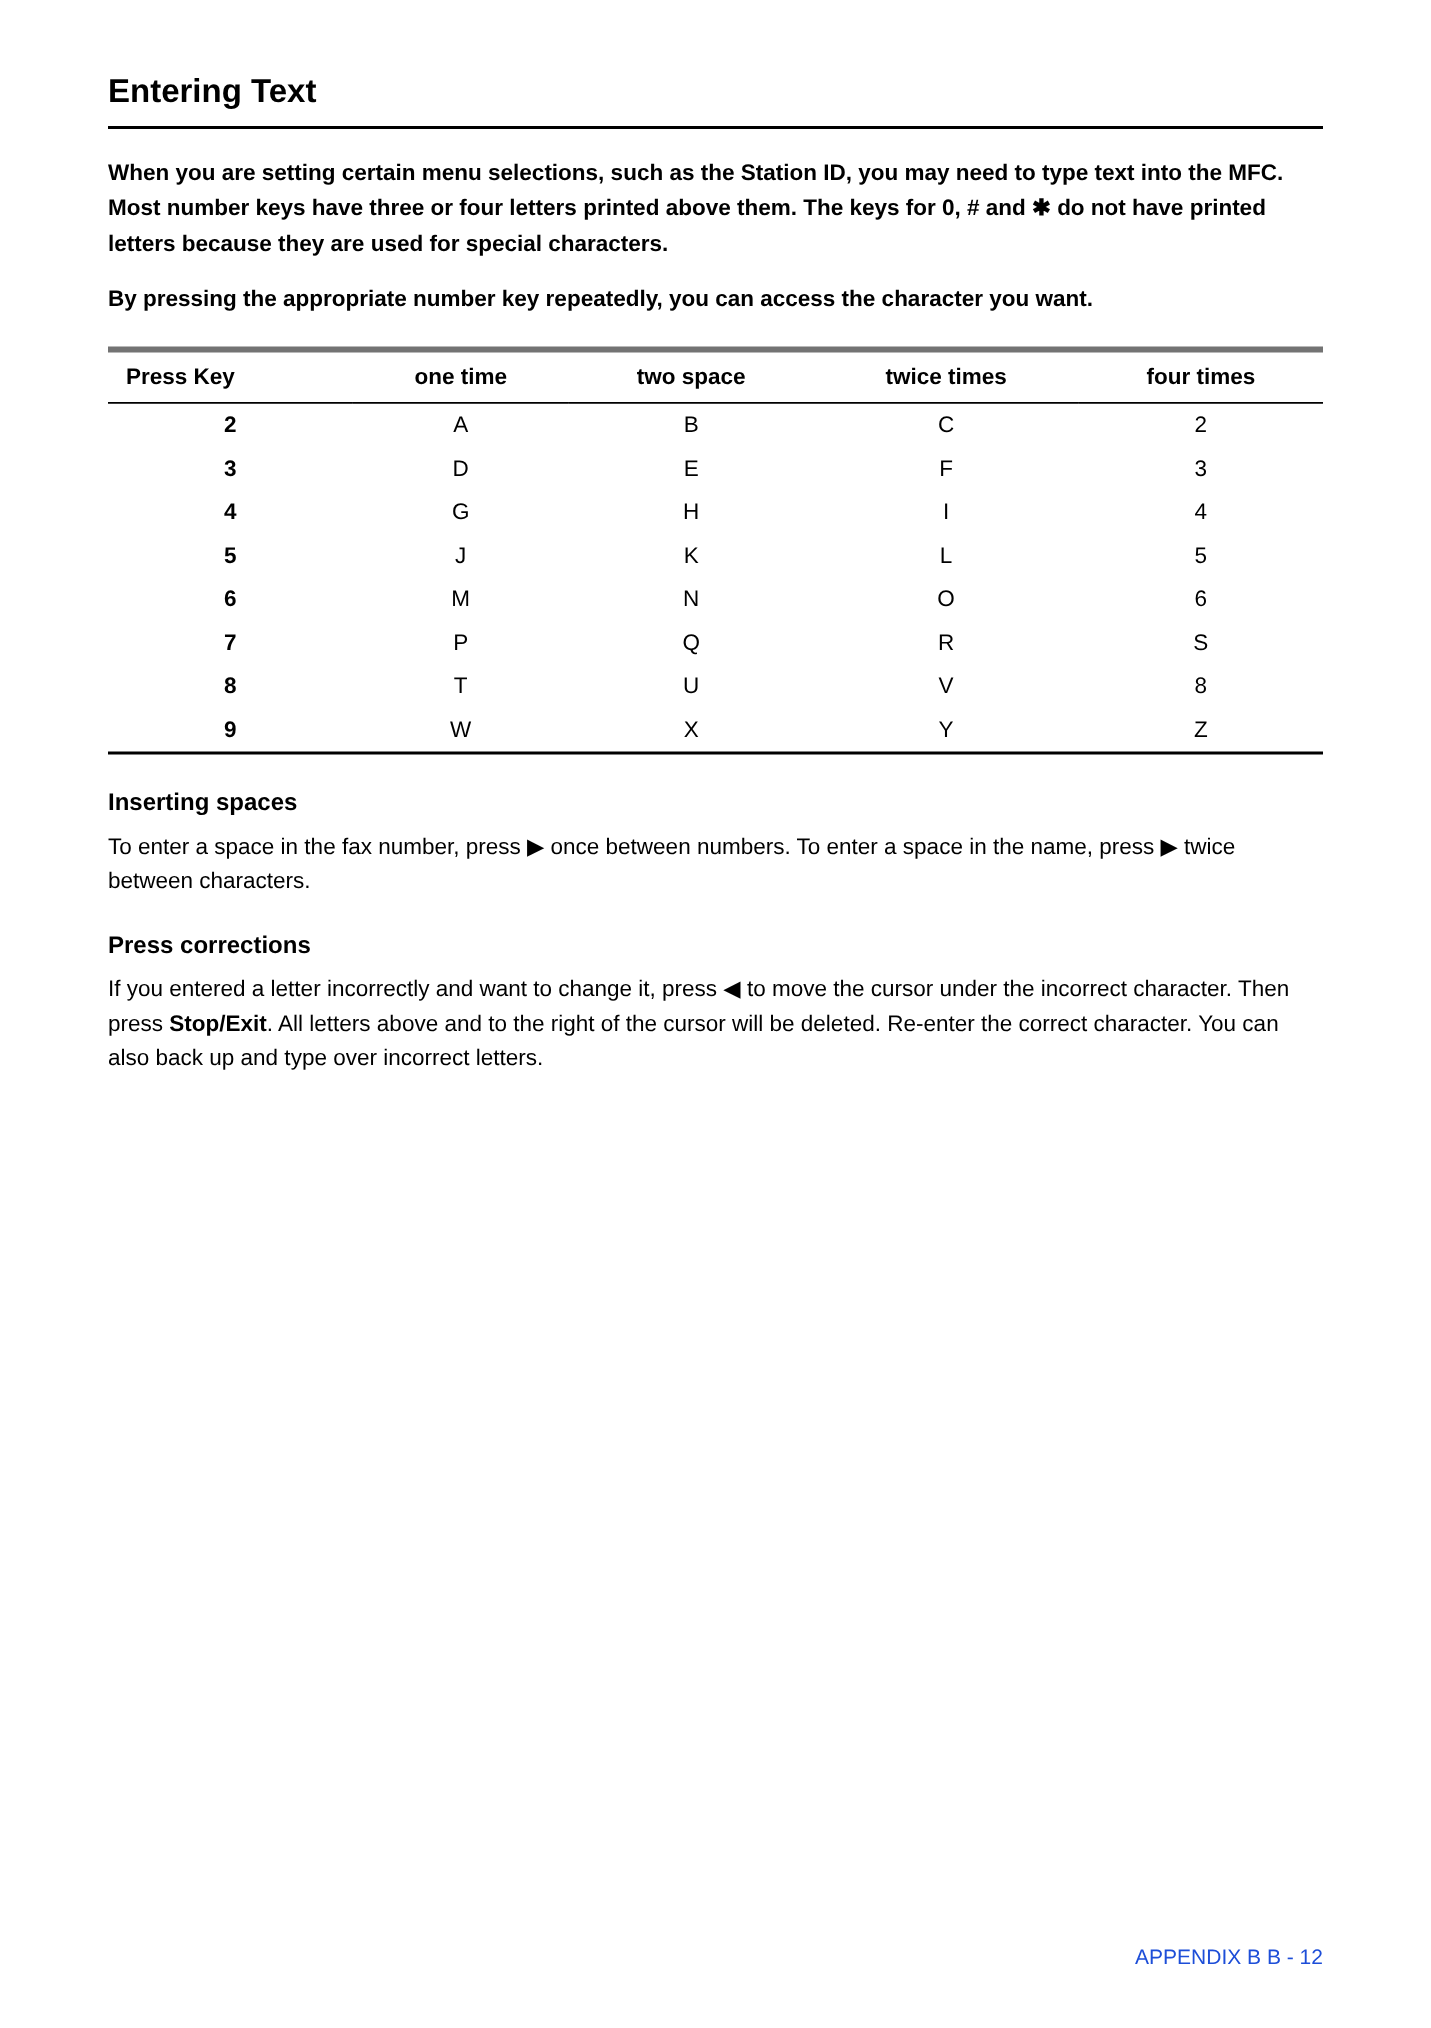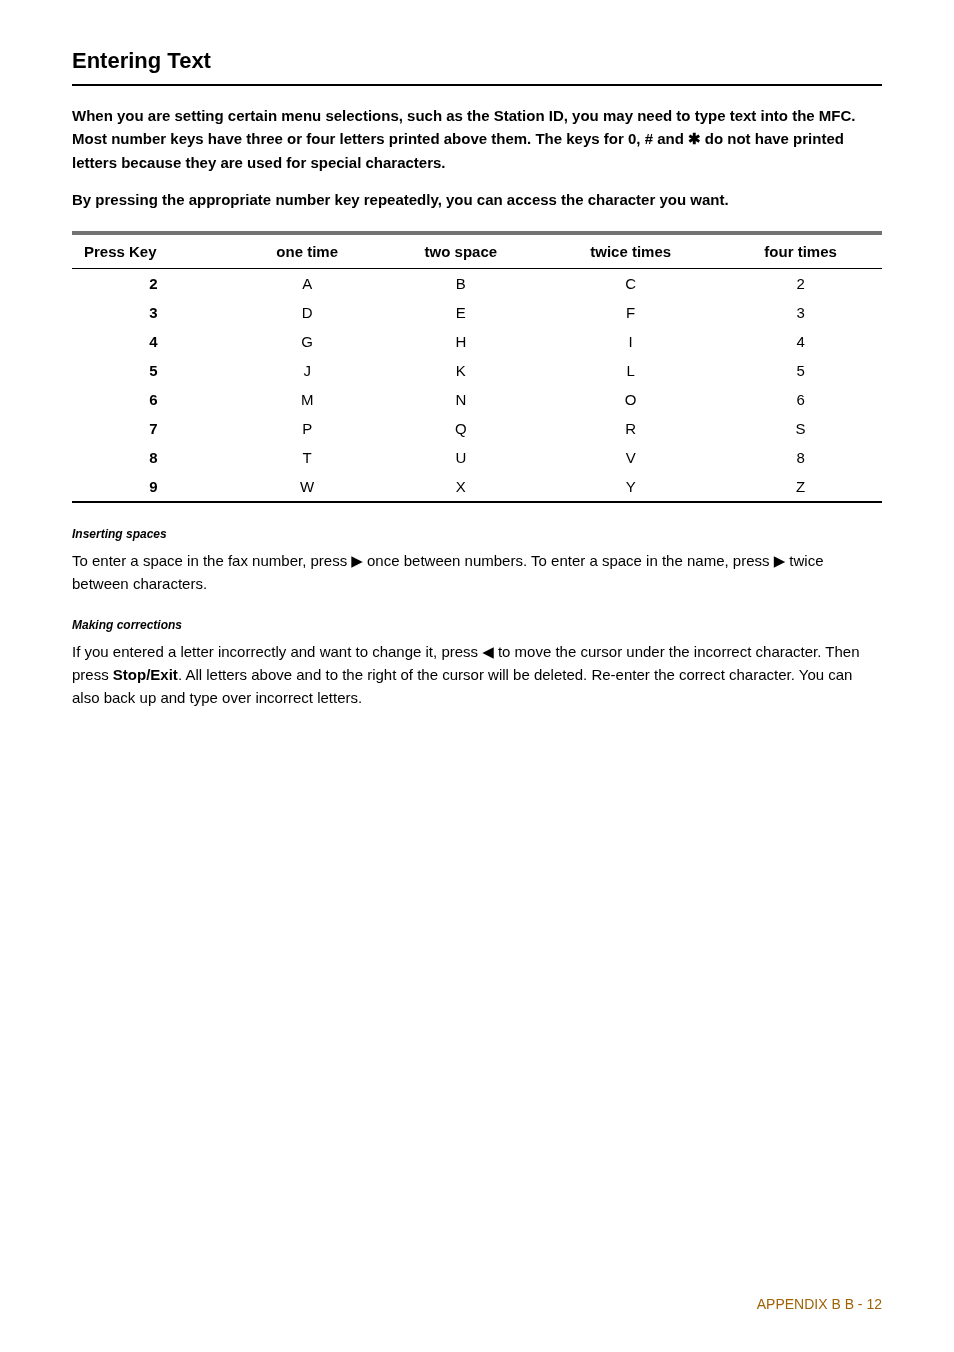--- a/index.html
+++ b/index.html
@@ -71,38 +71,37 @@
     td:first-child {
       text-align: center;
       font-weight: bold;
     }
 
     tbody tr {
       border-bottom: none;
     }
 
     .section-heading {
-      font-size: 12px;
+      font-size: 16px;
       font-weight: bold;
       margin-bottom: 8px;
       margin-top: 22px;
-      font-style: italic;
     }
 
     .section-body {
       line-height: 1.55;
       margin-bottom: 6px;
     }
 
     .footer {
       position: absolute;
       bottom: 40px;
       right: 72px;
       font-size: 14px;
-      color: #a16207;
+      color: #1d4ed8;
     }
   </style>
 </head>
 <body>
 
 <h1 class="page-title">Entering Text</h1>
 <hr class="title-rule">
 
 <p class="intro-text">
   When you are setting certain menu selections, such as the Station ID, you may need to type text into the MFC. Most number keys have three or four letters printed above them. The keys for <strong>0</strong>, <strong>#</strong> and ✱ do not have printed letters because they are used for special characters.
@@ -184,21 +183,21 @@
 </div>
 
 <div>
   <h2 class="section-heading">Inserting spaces</h2>
   <p class="section-body">
     To enter a space in the fax number, press  ▶ once between numbers. To enter a space in the name, press  ▶ twice between characters.
   </p>
 </div>
 
 <div>
-  <h2 class="section-heading">Making corrections</h2>
+  <h2 class="section-heading">Press corrections</h2>
   <p class="section-body">
     If you entered a letter incorrectly and want to change it, press ◀ to move the cursor under the incorrect character. Then press <strong>Stop/Exit</strong>. All letters above and to the right of the cursor will be deleted. Re-enter the correct character. You can also back up and type over incorrect letters.
   </p>
 </div>
 
 <div>
 </div>
 
 <div class="footer">APPENDIX B   B - 12</div>
 

